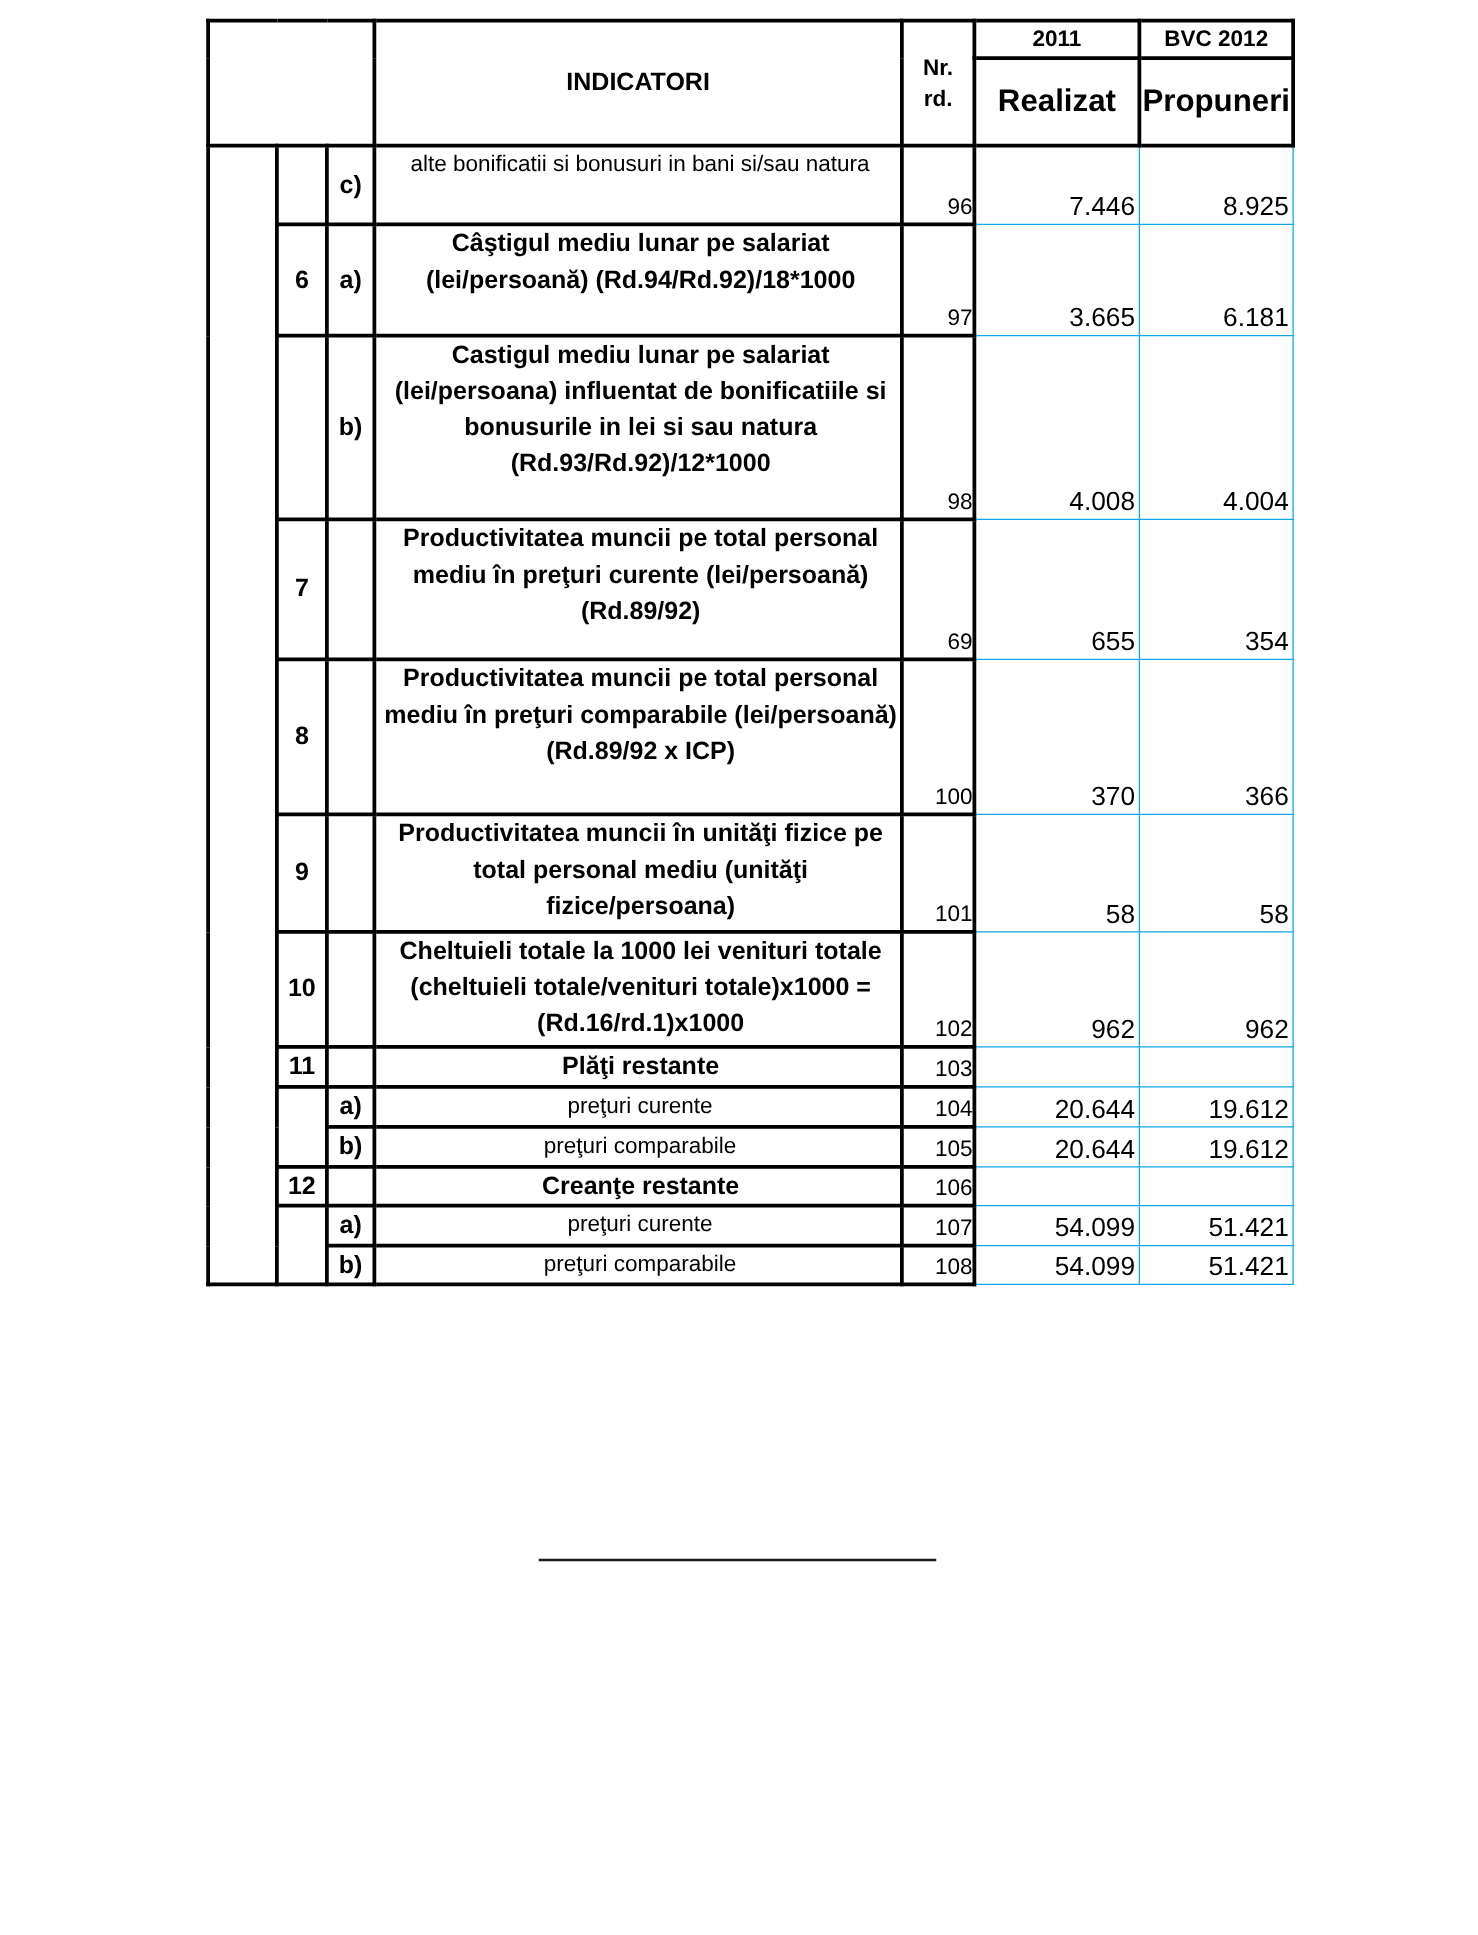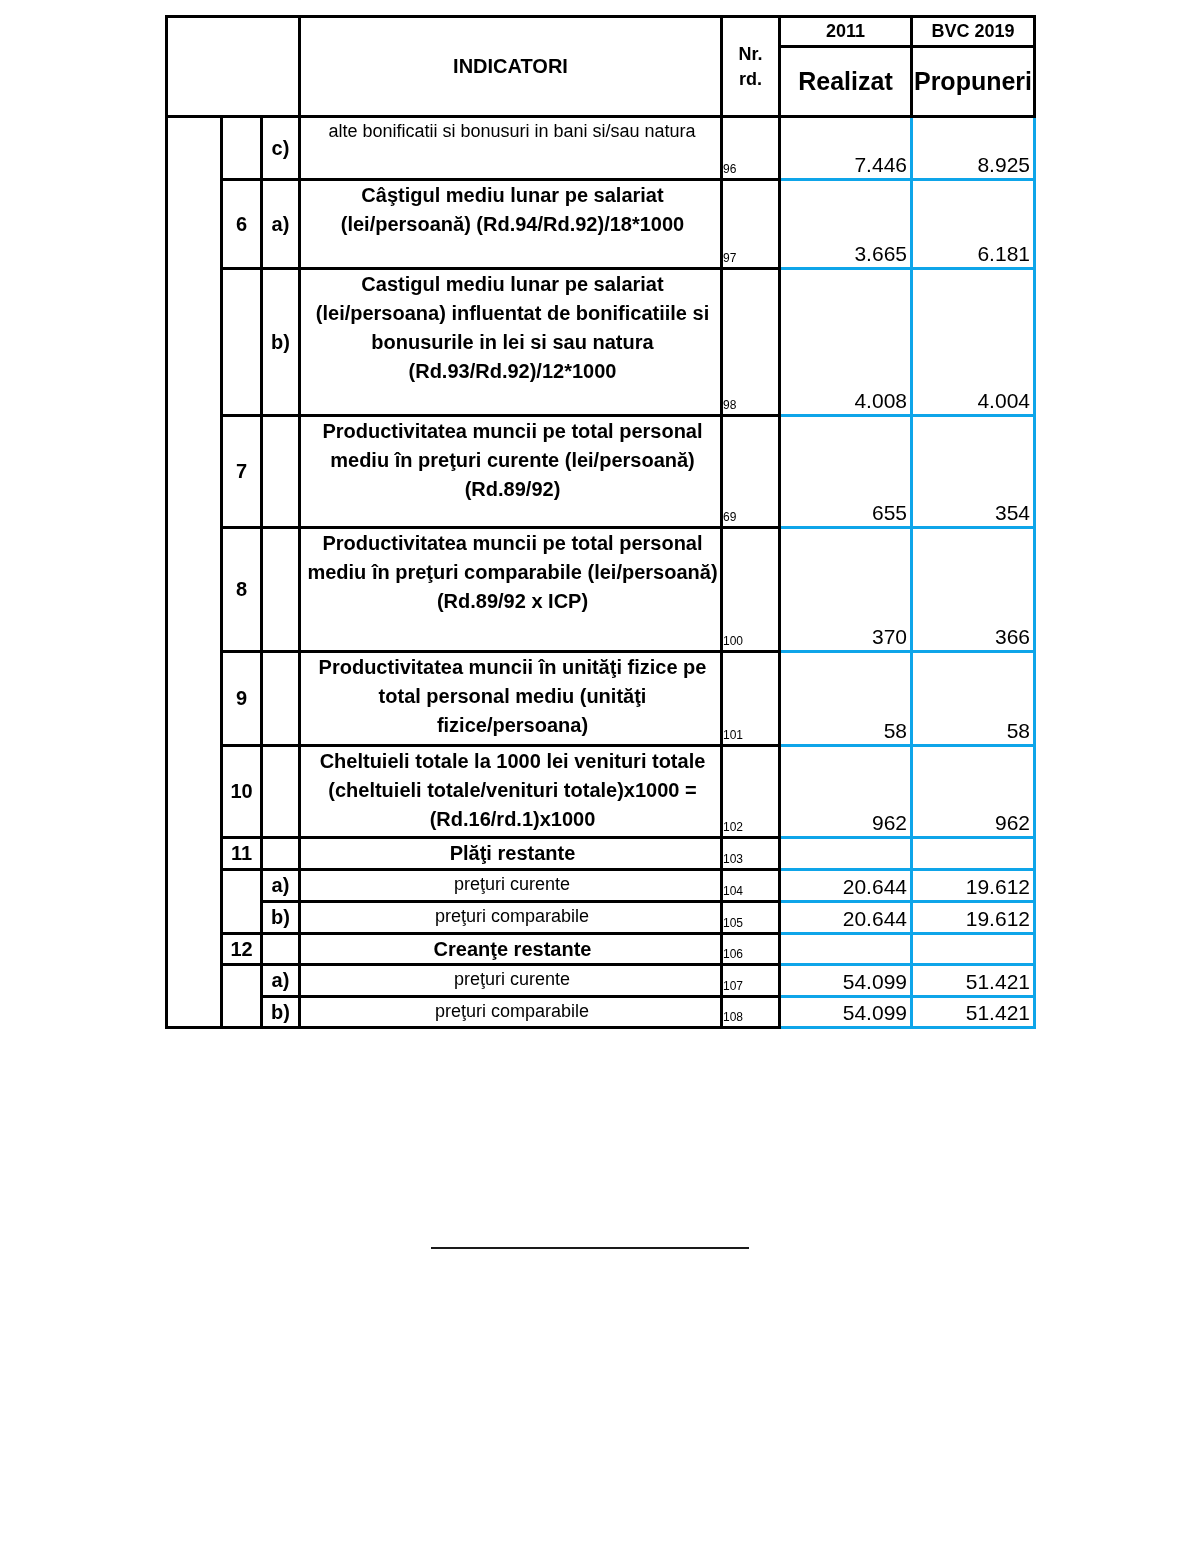--- a/index.html
+++ b/index.html
@@ -1,27 +1,27 @@
 <!DOCTYPE html>
 <html><head>
 <meta charset="utf-8">
 <style>
   html, body { margin:0; padding:0; background:#ffffff; }
   body { width:1182px; height:1548px; position:relative; overflow:hidden;
          font-family:"Liberation Sans", sans-serif; color:#000; }
   table.grid { position:absolute; left:165px; top:15px; border-collapse:collapse; table-layout:fixed; }
   table.grid td { padding:0; vertical-align:middle; overflow:hidden; }
   .b { border:3px solid #000;text-align:center; }
-  .thin { border:3px solid #0ea5e9; }
+  .thin { border:1px solid #0ea5e9; }
   .hdr { font-weight:bold; text-align:center; font-size:25px; }
   .hdr-sm { font-weight:bold; text-align:center; font-size:18px; }
   .lbl { font-weight:bold; text-align:center; font-size:20px; }
   .desc { font-size:20px; font-weight:bold; line-height:29px; padding:0 0 0 4px !important; vertical-align:top !important; }
   .desc-plain { font-size:18px; font-weight:normal; line-height:26px; padding:0 0 0 3px !important; vertical-align:top !important; }
-  .nr { font-size:12px; text-align:left; vertical-align:bottom !important; padding-bottom:2px !important; }
+  .nr { font-size:18px; text-align:right; vertical-align:bottom !important; padding-bottom:2px !important; }
   .val { font-size:21px; text-align:right; vertical-align:bottom !important; padding:0 3px 1px 0 !important; }
   .sig-line { position:absolute; left:431px; top:1247px; width:318px; height:2px; background:#1a1a1a; }
 </style>
 </head>
 <body>
 
 <table class="grid">
   <colgroup>
     <col style="width:55px">
       <col style="width:40px">
@@ -33,21 +33,21 @@
   </colgroup>
   <tbody>
       <tr style="height:30px">
     <td class="b" colspan="3" rowspan="2"></td>
     <td class="b hdr" rowspan="2" style="font-size:20px">INDICATORI</td>
     <td class="b hdr-sm" rowspan="2">
       <div>Nr.</div>
       <div style="margin-top:4px">rd.</div>
     </td>
     <td class="b hdr-sm">2011</td>
-    <td class="b hdr-sm">BVC 2019</td>
+    <td class="b hdr-sm">BVC 2012</td>
   </tr>
   <tr style="height:70px">
     <td class="b hdr">Realizat</td>
     <td class="b hdr">Propuneri</td>
   </tr>
 
   <tr style="height:63px">
     <td class="b" rowspan="13"></td>
     <td class="b lbl"></td>
     <td class="b lbl">c)</td>

